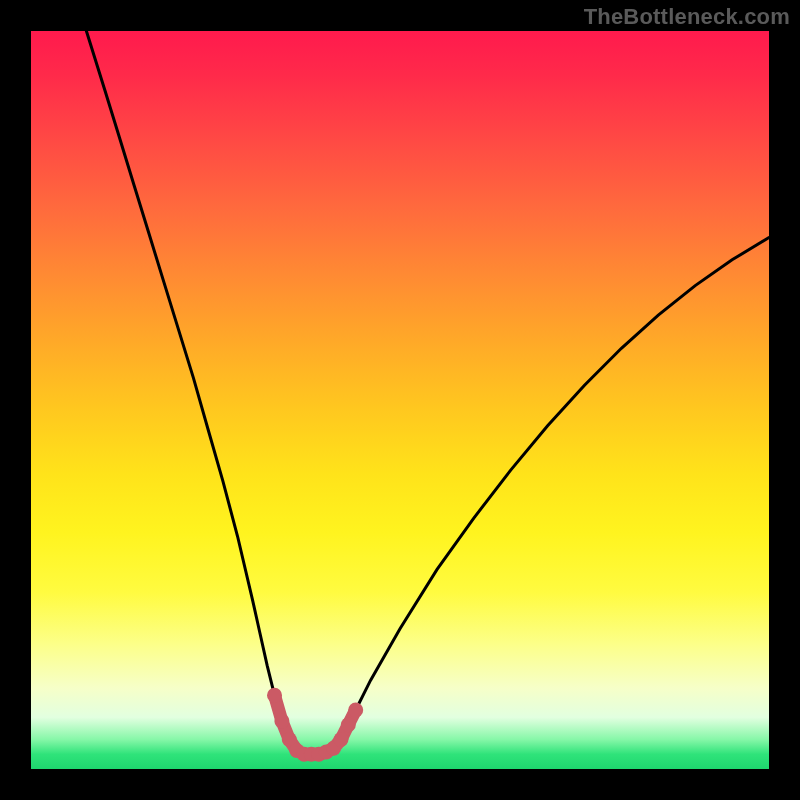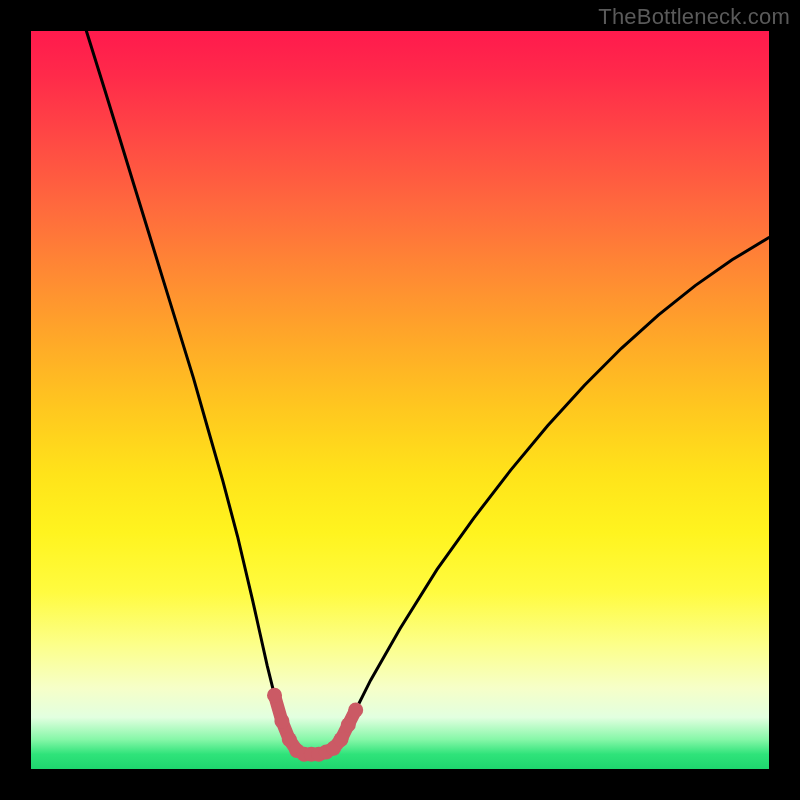--- a/index.html
+++ b/index.html
@@ -46,21 +46,21 @@
       #2fe37a 98%,
       #1ed66e 100%
     );
   }
   .watermark {
     position: absolute;
     top: 4px;
     right: 10px;
     color: #5a5a5a;
     font-size: 22px;
-    font-weight: 400;
+    font-weight: 700;
     letter-spacing: 0.2px;
     z-index: 20;
     pointer-events: none;
   }
   svg.curve {
     position: absolute;
     inset: 0;
   }
 </style>
 </head>

